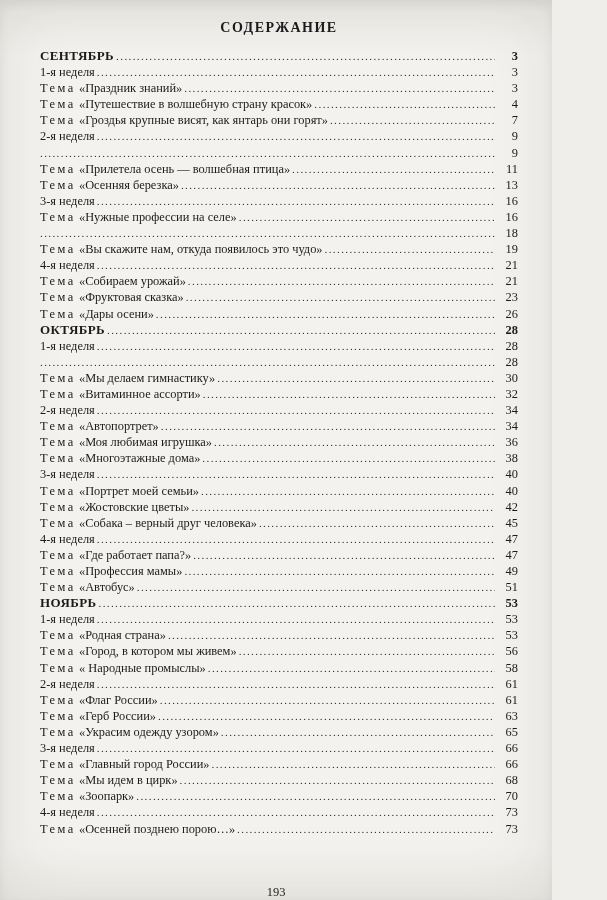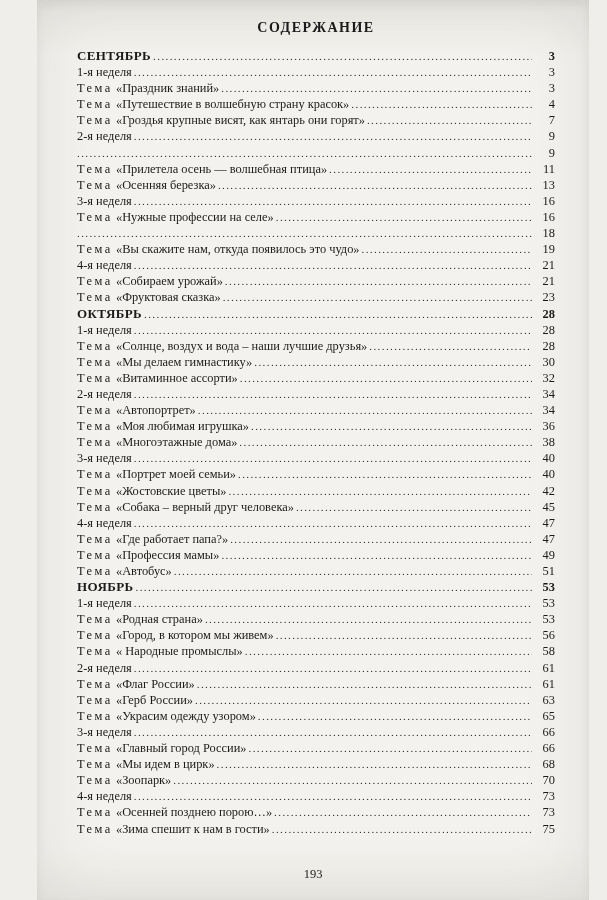--- a/index.html
+++ b/index.html
@@ -15,21 +15,20 @@
     overflow: hidden;
   }
   .page {
     position: relative;
     width: 552px;
     height: 900px;
     box-sizing: border-box;
     padding: 16px 34px 10px 40px;
     background: linear-gradient(180deg, #eceae5 0%, #f3f2ee 6%, #f3f2ee 94%, #edece7 100%);
     box-shadow: inset 0 0 70px rgba(60,60,55,0.10), inset 0 4px 10px rgba(60,60,55,0.08);
-    margin-left: 37px;
   }
   .title {
     text-align: center;
     font-weight: bold;
     font-size: 14px;
     letter-spacing: 1.5px;
     margin: 4px 0 12px 0;
   }
   .toc {
     width: 100%;
@@ -74,21 +73,21 @@
     min-width: 20px;
     text-align: right;
     padding-left: 3px;
     font-weight: normal;
   }
   .row.section .pagenum { font-weight: bold; }
   .footer {
     position: absolute;
     left: 0;
     right: 0;
-    bottom: 18px;
+    bottom: 0;
     text-align: center;
     font-size: 12.5px;
     color: #222;
   }
 </style>
 </head>
 <body>
 
 <div class="page">
   <div class="title">СОДЕРЖАНИЕ</div>
@@ -164,32 +163,36 @@
       <div class="row theme">
         <span class="label"><span class="prefix">Тема</span> «Собираем урожай»</span>
         <span class="leader"></span>
         <span class="pagenum">21</span>
       </div>
       <div class="row theme">
         <span class="label"><span class="prefix">Тема</span> «Фруктовая сказка»</span>
         <span class="leader"></span>
         <span class="pagenum">23</span>
       </div>
+      <div class="row theme">
+        <span class="label"><span class="prefix">Тема</span> «Дары осени»</span>
+        <span class="leader"></span>
+        <span class="pagenum">26</span>
+      </div>
       <div class="row section">
         <span class="label">ОКТЯБРЬ</span>
         <span class="leader"></span>
         <span class="pagenum">28</span>
       </div>
       <div class="row week">
         <span class="label">1-я неделя</span>
         <span class="leader"></span>
         <span class="pagenum">28</span>
       </div>
       <div class="row theme">
-        <span class="label"><span class="prefix">Тема</span> «Солнце, воздух и вода – наши лучшие друзья»</span>
         <span class="leader"></span>
         <span class="pagenum">28</span>
       </div>
       <div class="row theme">
         <span class="label"><span class="prefix">Тема</span> «Мы делаем гимнастику»</span>
         <span class="leader"></span>
         <span class="pagenum">30</span>
       </div>
       <div class="row theme">
         <span class="label"><span class="prefix">Тема</span> «Витаминное ассорти»</span>
@@ -323,21 +326,16 @@
       </div>
       <div class="row week">
         <span class="label">4-я неделя</span>
         <span class="leader"></span>
         <span class="pagenum">73</span>
       </div>
       <div class="row theme">
         <span class="label"><span class="prefix">Тема</span> «Осенней позднею порою…»</span>
         <span class="leader"></span>
         <span class="pagenum">73</span>
-      </div>
-      <div class="row theme">
-        <span class="label"><span class="prefix">Тема</span> «Зима спешит к нам в гости»</span>
-        <span class="leader"></span>
-        <span class="pagenum">75</span>
       </div>
     </div>
   <div class="footer">193</div>
 </div>
 
 </body></html>

